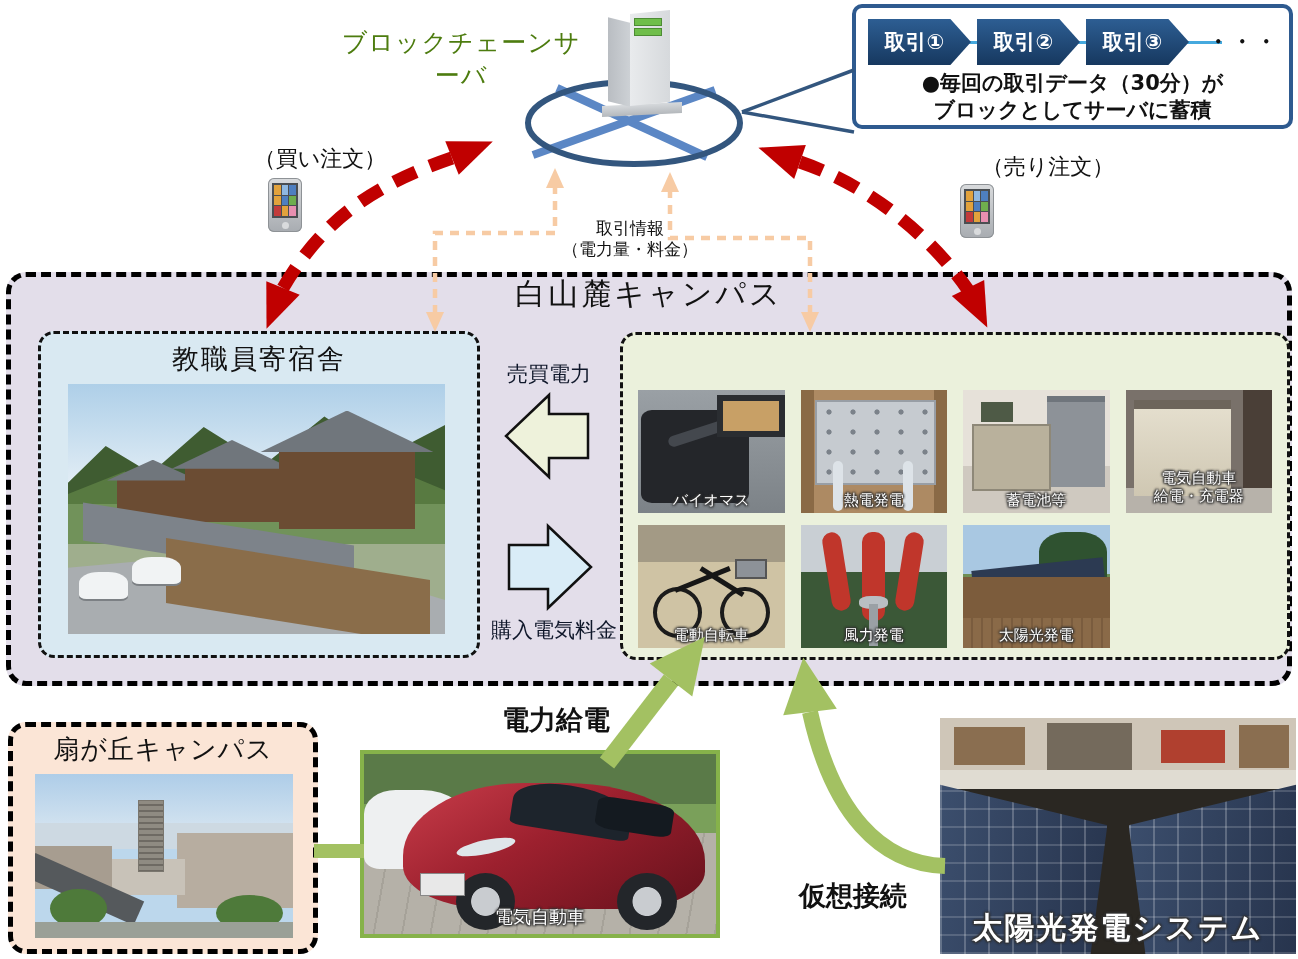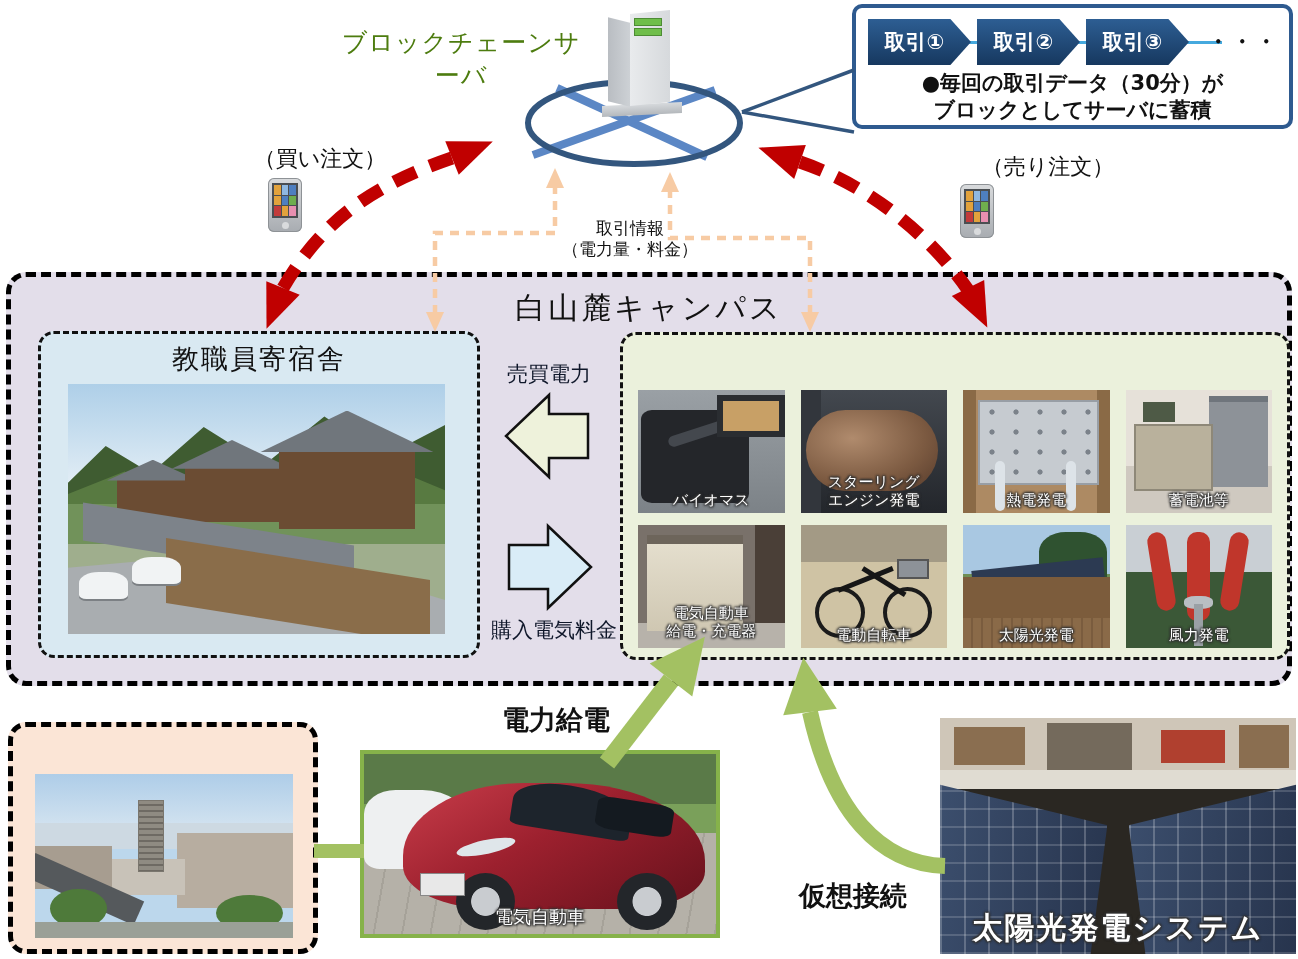--- a/index.html
+++ b/index.html
@@ -46,21 +46,21 @@
         clip-path:polygon(0 0,80% 0,100% 50%,80% 100%,0 100%);
         color:#fff;font-weight:bold;font-size:21px;line-height:46px;text-align:center;
         padding-right:10px;box-sizing:border-box;}
   .chain-dots{margin-left:12px;font-size:22px;font-weight:bold;color:#111;letter-spacing:2px;}
   .chain-note{position:absolute;left:0;right:0;top:62px;font-size:21px;font-weight:bold;color:#111;
               text-align:center;line-height:1.3;}
 
   
   .campus-box{left:6px;top:272px;width:1286px;height:414px;background:#e3deea;
               border:5px dashed #000;border-radius:20px;box-sizing:border-box;z-index:1;}
-  .campus-title{left:6px;top:288px;width:1286px;font-size:30px;color:#111;letter-spacing:3px;z-index:5;}
+  .campus-title{left:6px;top:274px;width:1286px;font-size:30px;color:#111;letter-spacing:3px;z-index:5;}
   .dorm-box{left:38px;top:331px;width:442px;height:327px;background:#d9e9f2;
             border:3px dashed #111;border-radius:16px;box-sizing:border-box;z-index:2;}
   .dorm-title{left:38px;top:341px;width:442px;font-size:27px;color:#111;letter-spacing:2px;z-index:5;}
   .eq-box{left:620px;top:332px;width:670px;height:328px;background:#ebf1dc;
           border:3px dashed #111;border-radius:16px;box-sizing:border-box;z-index:2;}
   .eq-title{left:620px;top:344px;width:670px;font-size:27px;color:#111;letter-spacing:1px;z-index:5;}
 
   .flow-label{font-size:21px;color:#0f172a;z-index:5;}
   .trade-label{left:494px;top:360px;width:110px;}
   .purchase-label{left:486px;top:616px;width:136px;}
@@ -243,28 +243,20 @@
   <div class="abs eq-grid">
     <div class="eq-cell">
       <div class="ph ph-biomass">
           <i class="m"></i>
           <i class="p"></i>
           <i class="c"></i>
         </div>
       <div class="caption pre">バイオマス</div>
     </div>
     <div class="eq-cell">
-      <div class="ph ph-stirling">
-          <i class="f"></i>
-          <i class="t"></i>
-        </div>
-      <div class="caption pre">スターリング
-エンジン発電</div>
-    </div>
-    <div class="eq-cell">
       <div class="ph ph-thermo">
           <i class="pl"></i>
           <i class="h1"></i>
           <i class="h2"></i>
         </div>
       <div class="caption pre">熱電発電</div>
     </div>
     <div class="eq-cell">
       <div class="ph ph-battery">
           <i class="rk"></i>
@@ -286,37 +278,37 @@
       <div class="ph ph-ebike">
           <i class="w w1"></i>
           <i class="w w2"></i>
           <i class="fr1"></i>
           <i class="fr2"></i>
           <i class="bk"></i>
         </div>
       <div class="caption pre">電動自転車</div>
     </div>
     <div class="eq-cell">
-      <div class="ph ph-solar2">
-          <i class="tr"></i>
-          <i class="pn"></i>
-          <i class="ld"></i>
-          <i class="wl"></i>
-        </div>
-      <div class="caption pre">太陽光発電</div>
-    </div>
-    <div class="eq-cell">
       <div class="ph ph-wind">
           <i class="b b1"></i>
           <i class="b b3"></i>
           <i class="b b2"></i>
           <i class="hb"></i>
           <i class="po"></i>
         </div>
       <div class="caption pre">風力発電</div>
+    </div>
+    <div class="eq-cell">
+      <div class="ph ph-solar2">
+          <i class="tr"></i>
+          <i class="pn"></i>
+          <i class="ld"></i>
+          <i class="wl"></i>
+        </div>
+      <div class="caption pre">太陽光発電</div>
     </div>
   </div>
 
   <div class="abs ctr flow-label trade-label">売買電力</div>
   <div class="abs ctr flow-label purchase-label">購入電気料金</div>
 
   <div class="abs ctr server-label">ブロックチェーンサーバ</div>
   <div class="abs ctr order-label sell-label">（売り注文）</div>
   <div class="abs ctr order-label buy-label">（買い注文）</div>
   <div class="abs ctr info-label">
@@ -361,20 +353,21 @@
       <div class="chev">取引③</div>
       <div class="chain-dots">・・・</div>
     </div>
     <div class="chain-note">
       <span>●毎回の取引データ（30分）が</span><br>
       <span>ブロックとしてサーバに蓄積</span>
     </div>
   </div>
 
   <div class="abs ogi-box"></div>
+  <div class="abs ctr ogi-title">扇が丘キャンパス</div>
   <div class="abs photo ogi-photo">
     <div class="op-sky"></div>
       <div class="op-haze"></div>
     <div class="op-b1"></div>
       <div class="op-b2"></div>
       <div class="op-b3"></div>
     <div class="op-tower"></div>
       <div class="op-walk"></div>
     <div class="op-tr1"></div>
       <div class="op-tr2"></div>

